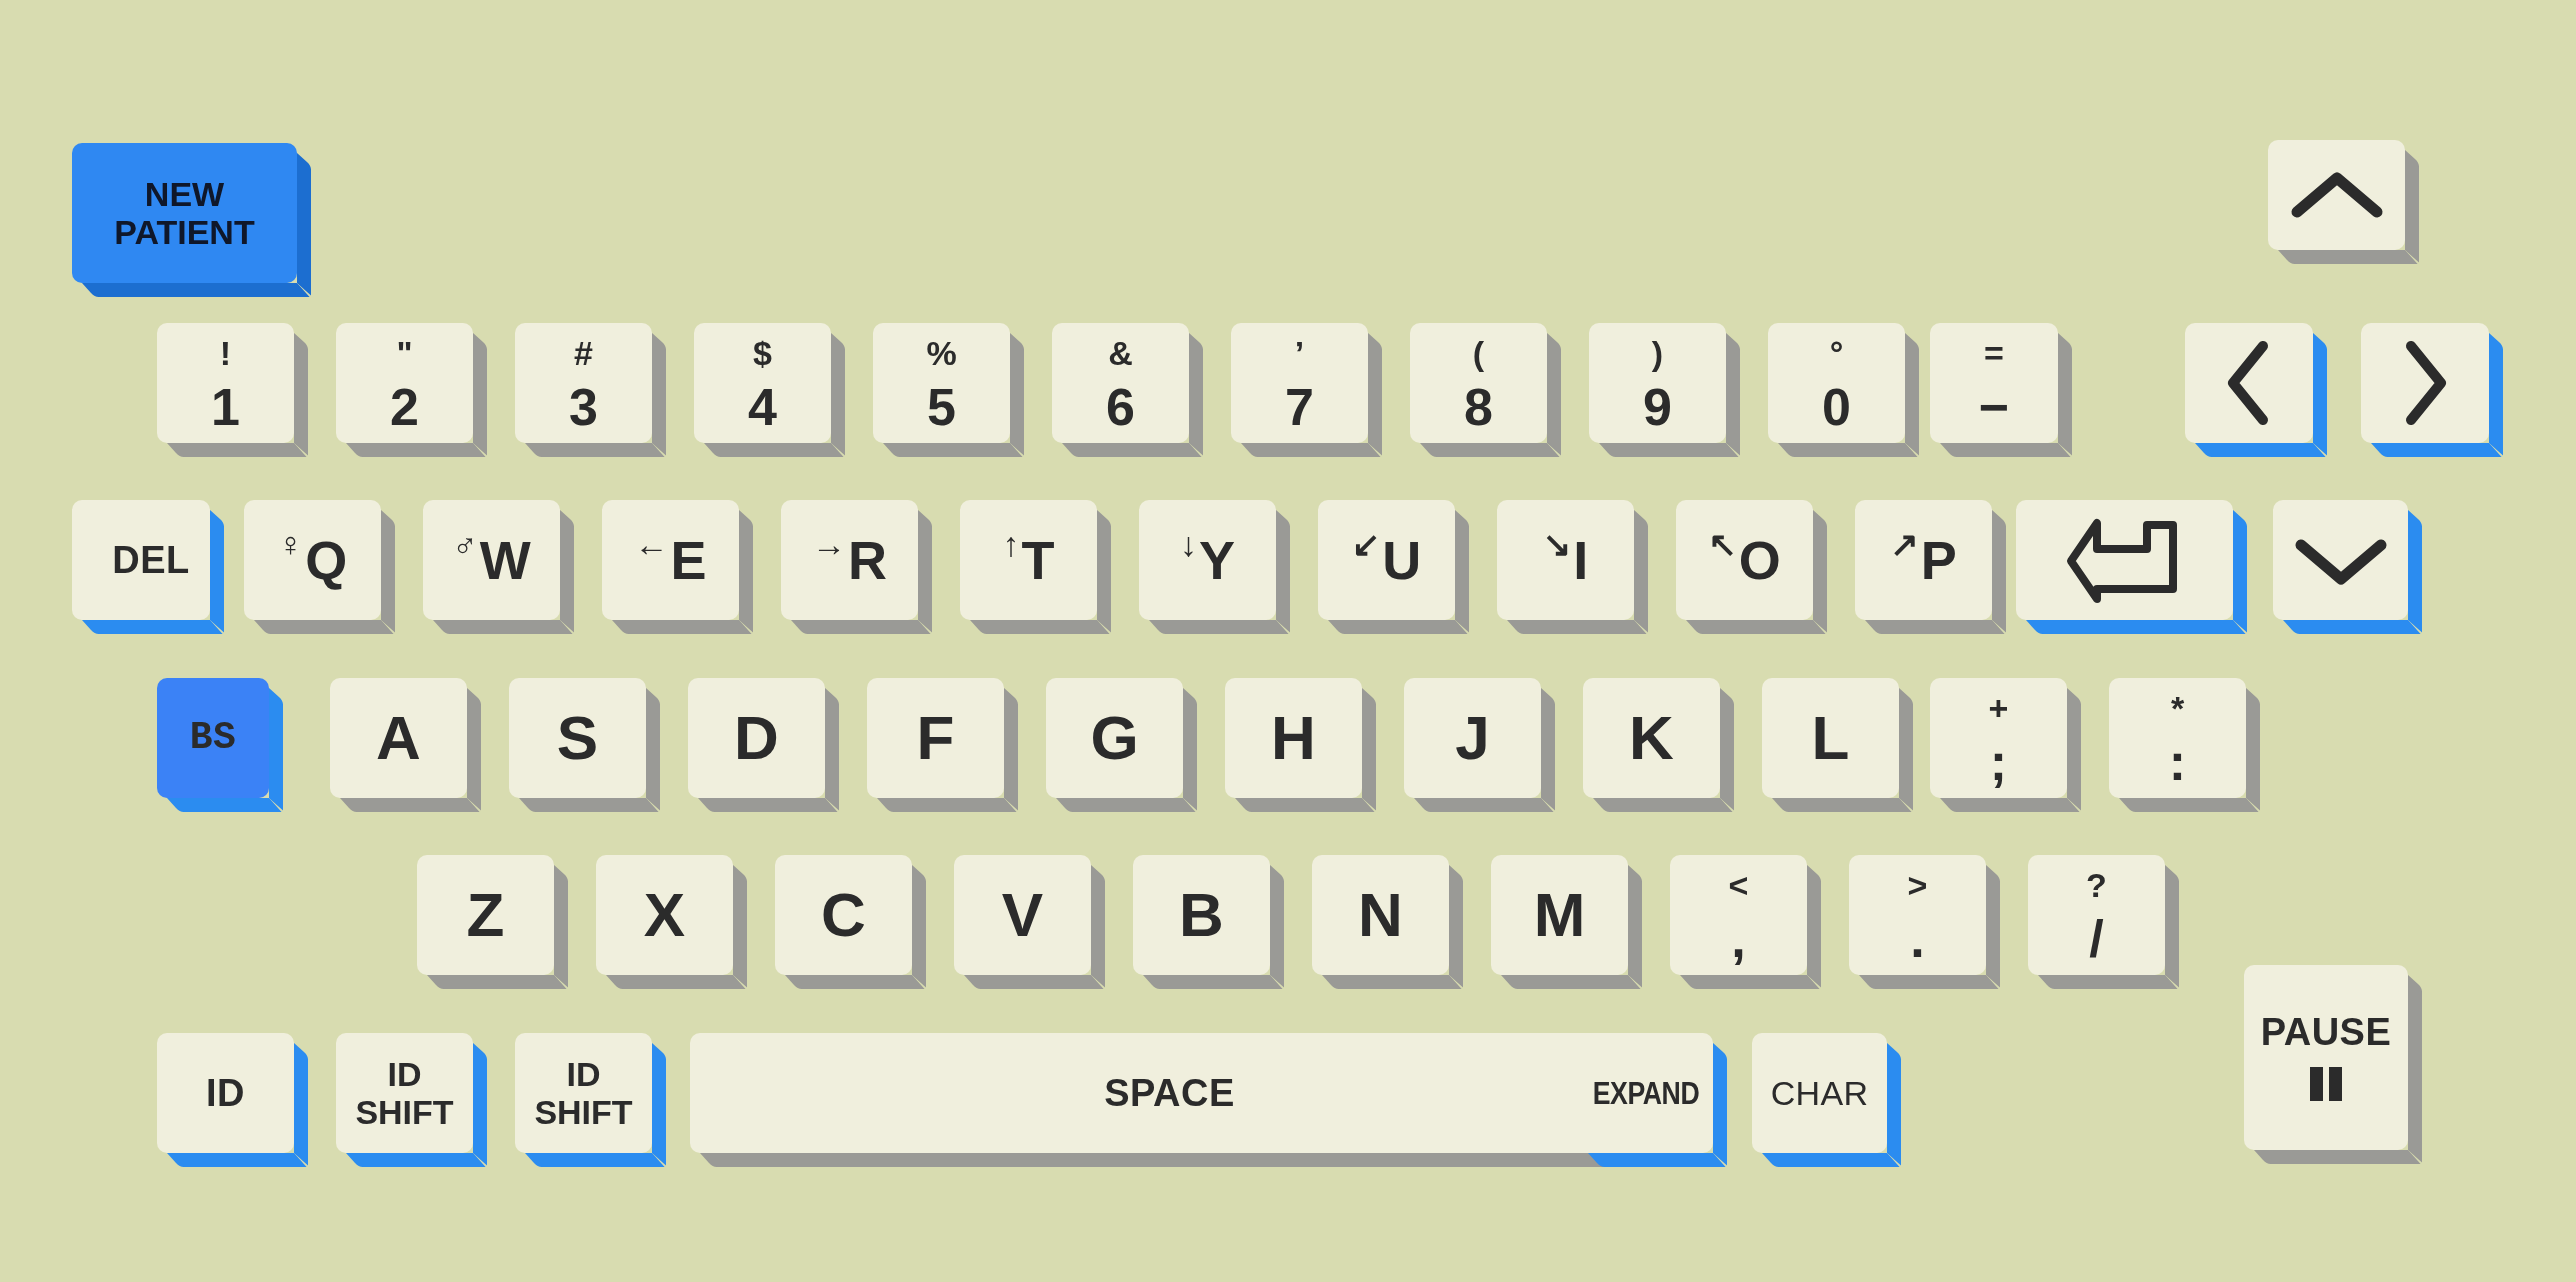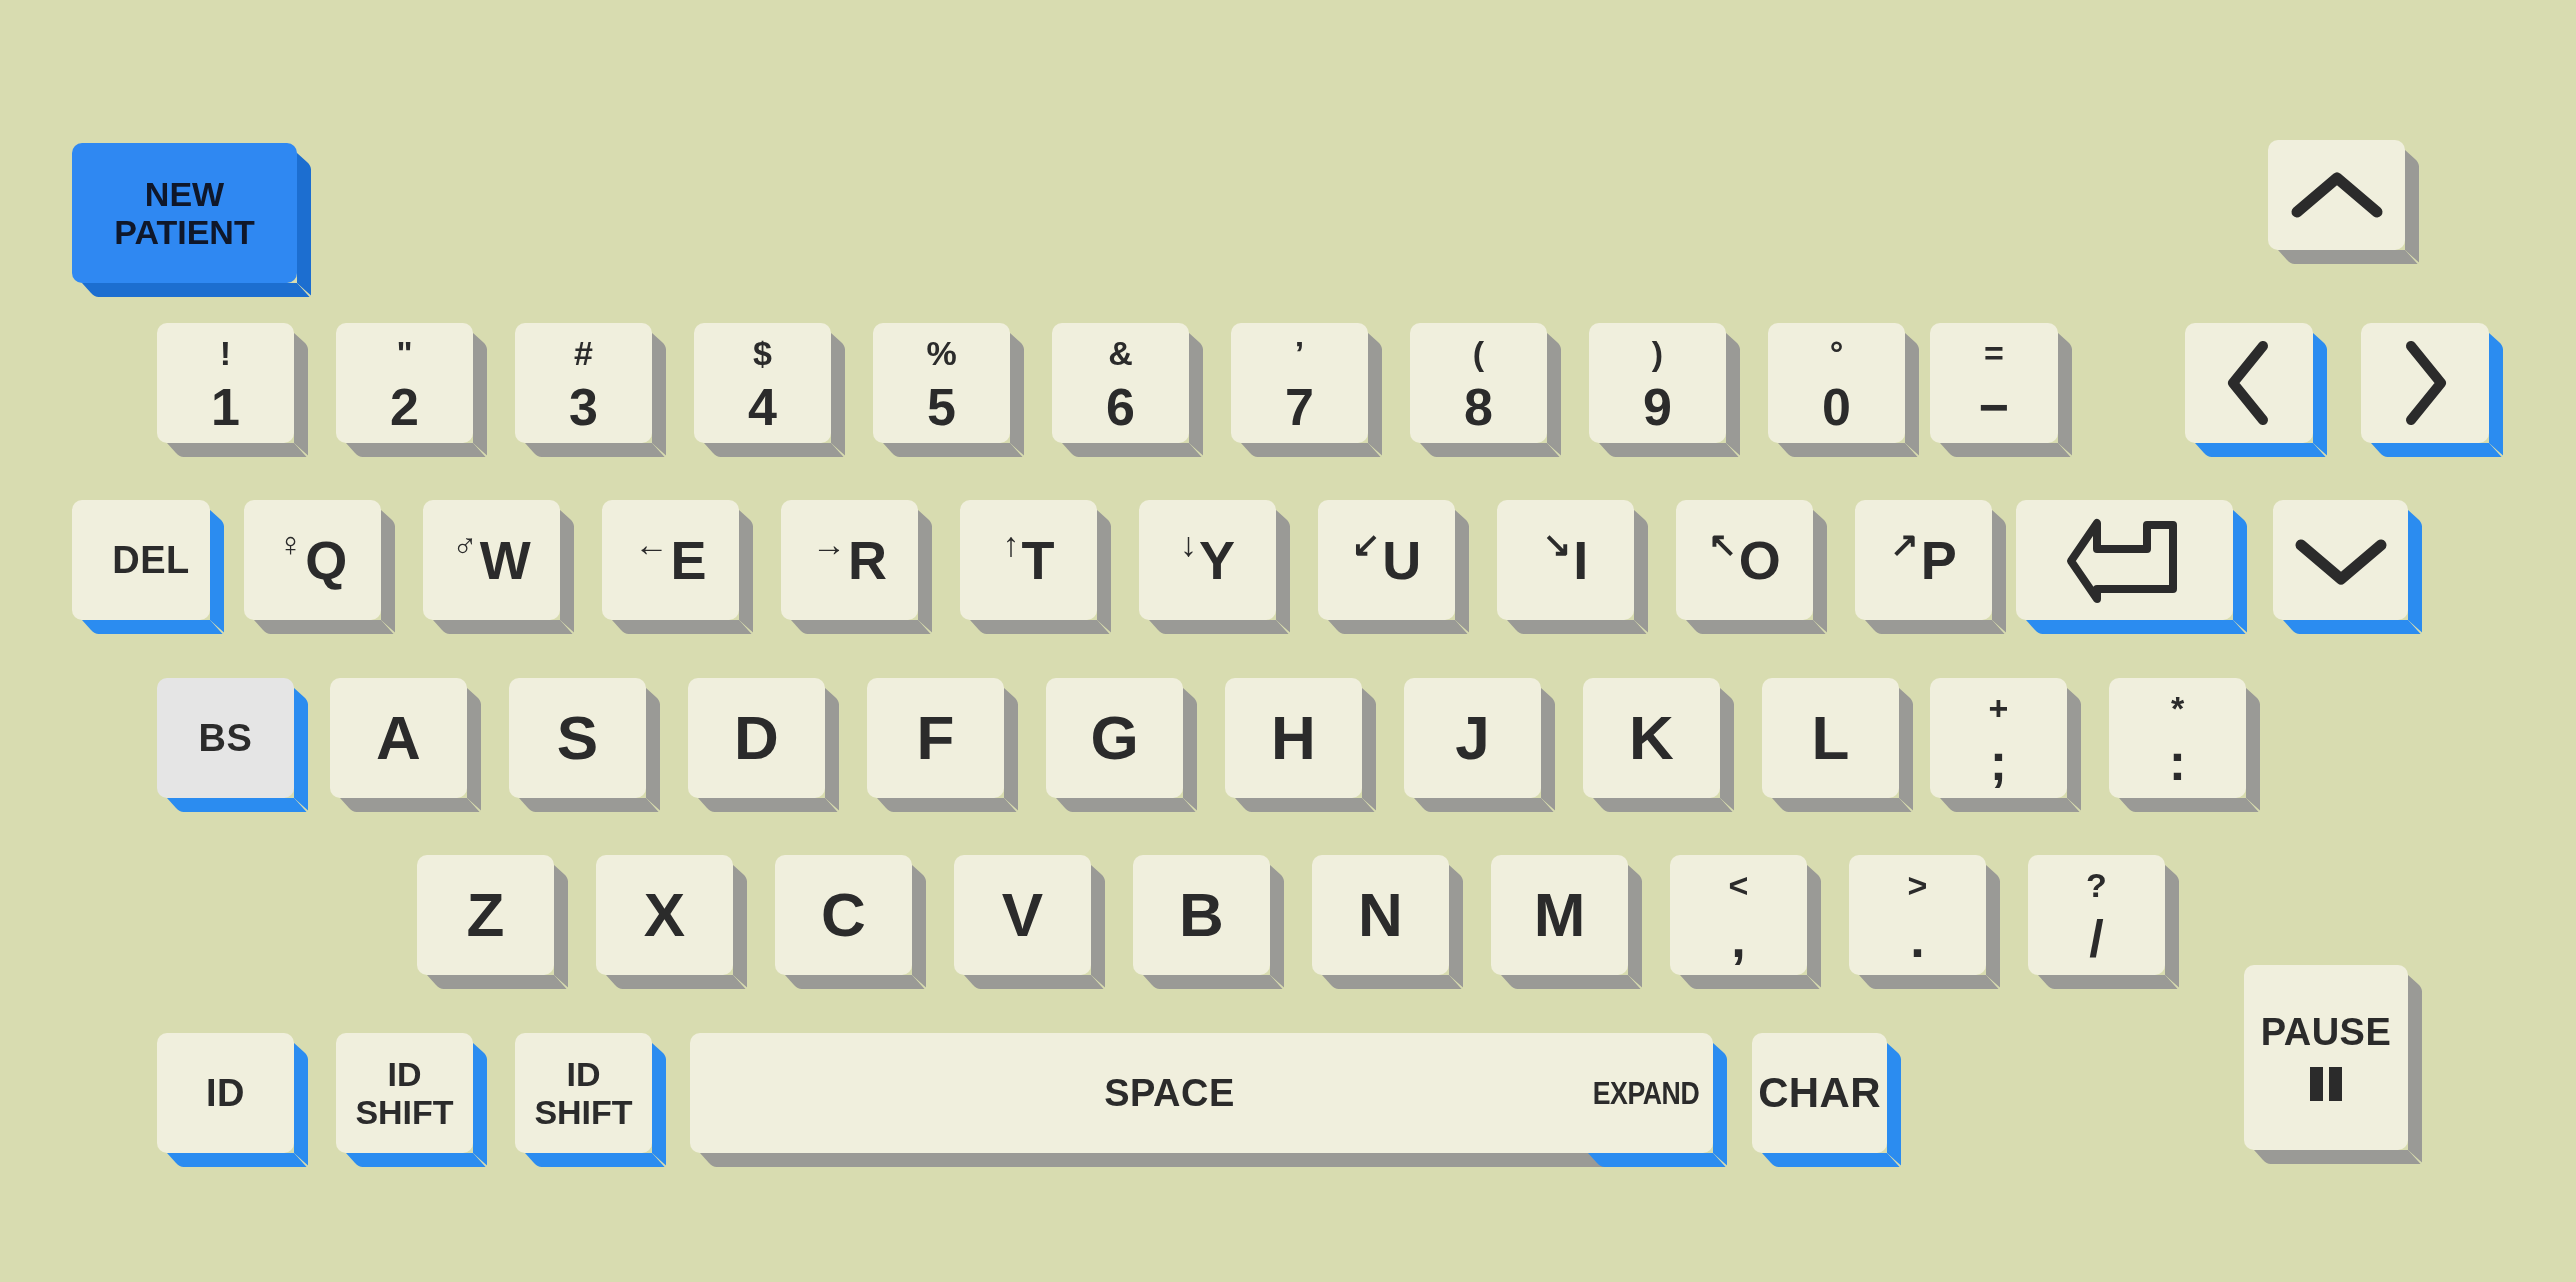--- a/index.html
+++ b/index.html
@@ -80,21 +80,21 @@
     justify-content: center;
   }
   .legend-stack { display:flex; flex-direction:column; align-items:center; gap: 8px; }
 
   
   .legend-row { display: flex; align-items: flex-start; justify-content: center; gap: 2px; }
   .legend-row .mark { font-size: 34px; font-weight: 700; line-height: 1; position: relative; top: -6px; }
   .legend-row .ltr  { font-size: 54px; font-weight: 700; line-height: 1; }
 
   .label-1 { font-size: 38px; font-weight: 700; letter-spacing: .5px; }
-  .label-sm { font-size: 42px; font-weight: 700; letter-spacing: .3px; }
+  .label-sm { font-size: 34px; font-weight: 400; letter-spacing: .3px; }
   .label-xs { font-size: 31px; font-weight: 700; letter-spacing: -.5px; transform: scaleX(.86); }
   .label-stack2 { display: flex; flex-direction: column; align-items: center; line-height: 1.12; }
   .label-stack2 > span { font-size: 34px; font-weight: 700; }
 
   .big-letter { font-size: 62px; font-weight: 700; }
 
   
   .key svg { display: block; }
 </style>
 </head>
@@ -273,21 +273,21 @@
   </div>
 
   <div class="key fn" style="left: 2273px; top: 500px; width: 135px; height: 120px; background: rgb(240, 239, 221); --sh: #2b8cf0;">
     <span>
       <svg width="96" height="50" viewBox="0 0 96 50" aria-hidden="true">
         <polyline points="8,10 48,44 88,10" fill="none" stroke="#2b2b2b" stroke-width="11" stroke-linecap="round" stroke-linejoin="round"></polyline>
       </svg>
     </span>
   </div>
 
-  <div class="key fn" style="left: 157px; top: 678px; width: 137px; height: 120px; background: #e5e5e5; --sh: #2b8cf0;">
+  <div class="key fn" style="left: 157px; top: 678px; width: 112px; height: 120px; background: #3b82f6; font-family: Liberation Mono, monospace; --sh: #2b8cf0;">
     <span class="label-1">BS</span>
   </div>
 
   <div class="key gray" style="left: 330px; top: 678px; width: 137px; height: 120px; background: rgb(240, 239, 221); --sh: #9a9a96;">
     <span class="big-letter">A</span>
   </div>
   <div class="key gray" style="left: 509px; top: 678px; width: 137px; height: 120px; background: rgb(240, 239, 221); --sh: #9a9a96;">
     <span class="big-letter">S</span>
   </div>
   <div class="key gray" style="left: 688px; top: 678px; width: 137px; height: 120px; background: rgb(240, 239, 221); --sh: #9a9a96;">

